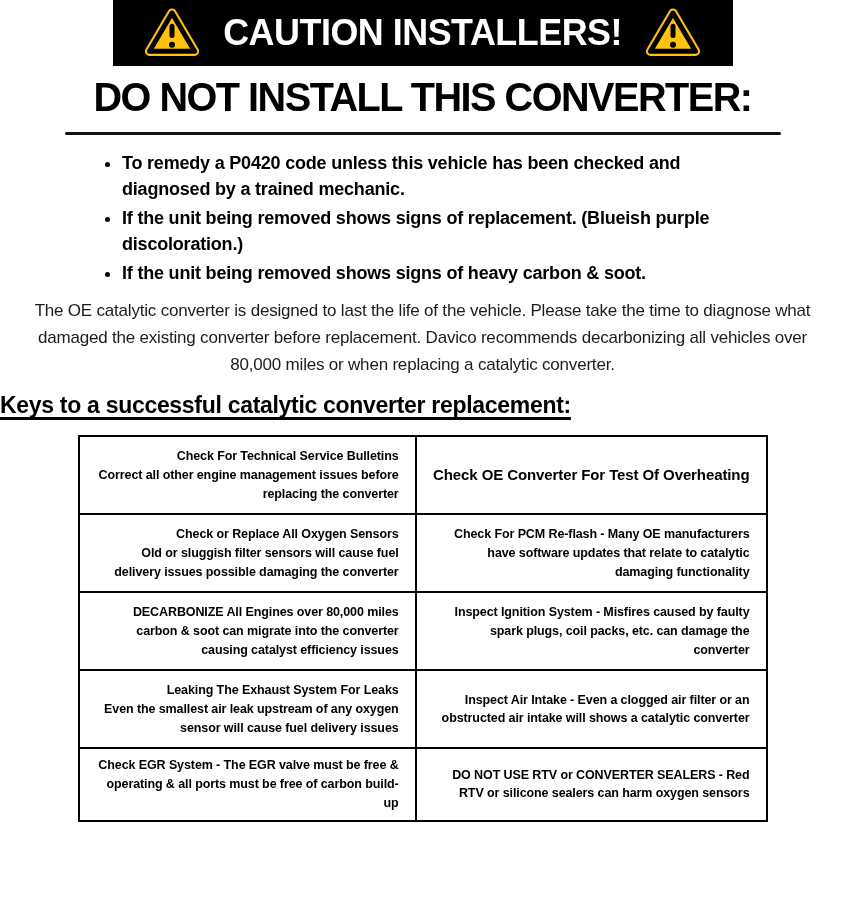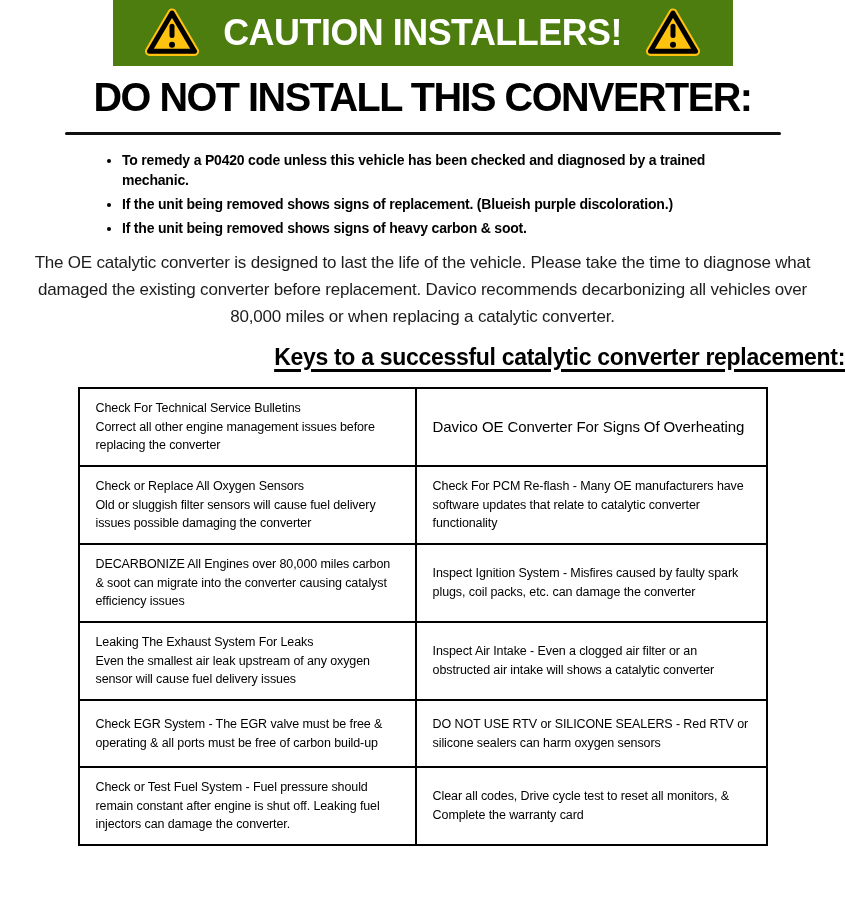--- a/index.html
+++ b/index.html
@@ -6,21 +6,21 @@
   html, body {
     margin: 0; padding: 0;
     width: 845px; height: 919px;
     background: #ffffff;
     font-family: "Liberation Sans", sans-serif;
     color: #000;
   }
   .banner {
     width: 620px; height: 66px;
     margin: 0 auto;
-    background: #4d7c0f;
+    background: #000000;
     display: flex; align-items: center; justify-content: center;
     gap: 18px;
   }
   .banner-text {
     color: #ffffff;
     font-size: 37px;
     font-weight: bold;
     letter-spacing: -0.5px;
     white-space: nowrap;
     transform: scaleX(0.97);
@@ -40,56 +40,56 @@
     margin: 12px auto 0 auto;
     background: #111;
     border-radius: 2px;
   }
   ul.warnings {
     width: 640px;
     margin: 16px 0 0 100px;
     padding-left: 22px;
   }
   ul.warnings li {
-    font-size: 14px;
+    font-size: 18px;
     font-weight: bold;
     line-height: 1.42;
     margin-bottom: 4px;
     letter-spacing: -0.2px;
   }
   .para {
     width: 822px;
     margin: 10px auto 12px auto;
     text-align: center;
     font-size: 17px;
     line-height: 1.6;
     color: #1c1c1c;
     letter-spacing: -0.2px;
   }
   .keys-heading {
     margin: 14px 0 0 0;
-    text-align: right;
+    text-align: left;
     font-size: 23px;
     font-weight: bold;
     letter-spacing: -0.3px;
     text-decoration: underline;
     text-decoration-thickness: 2.5px;
     text-underline-offset: 4px;
   }
   table.keys {
     width: 690px;
     margin: 16px auto 0 auto;
     border-collapse: collapse;
     table-layout: fixed;
   }
   table.keys td {
     border: 2.5px solid #000;
-    text-align: left;
+    text-align: right;
     vertical-align: middle;
-    font-weight: normal;
+    font-weight: bold;
     font-size: 12.5px;
     line-height: 1.5;
     padding: 7px 16px;
     white-space: pre-line;
     letter-spacing: -0.1px;
   }
   table.keys col.left  { width: 49%; }
   table.keys col.right { width: 51%; }
   table.keys tr        { height: 78px; }
   table.keys tr:nth-child(5) { height: 67px; }
@@ -130,38 +130,34 @@
 
 <table class="keys">
   <colgroup>
       <col class="left">
       <col class="right">
     </colgroup>
   <tbody>
     <tr>
       <td>Check For Technical Service Bulletins
 Correct all other engine management issues before replacing the converter</td>
-      <td>Davico OE Converter For Signs Of Overheating</td>
+      <td>Check OE Converter For Test Of Overheating</td>
     </tr>
     <tr>
       <td>Check or Replace All Oxygen Sensors
 Old or sluggish filter sensors will cause fuel delivery issues possible damaging the converter</td>
-      <td>Check For PCM Re-flash - Many OE manufacturers have software updates that relate to catalytic converter functionality</td>
+      <td>Check For PCM Re-flash - Many OE manufacturers have software updates that relate to catalytic damaging functionality</td>
     </tr>
     <tr>
       <td>DECARBONIZE All Engines over 80,000 miles carbon &amp; soot can migrate into the converter causing catalyst efficiency issues</td>
       <td>Inspect Ignition System - Misfires caused by faulty spark plugs, coil packs, etc. can damage the converter</td>
     </tr>
     <tr>
       <td>Leaking The Exhaust System For Leaks
 Even the smallest air leak upstream of any oxygen sensor will cause fuel delivery issues</td>
       <td>Inspect Air Intake - Even a clogged air filter or an obstructed air intake will shows a catalytic converter</td>
     </tr>
     <tr>
       <td>Check EGR System - The EGR valve must be free &amp; operating &amp; all ports must be free of carbon build-up</td>
-      <td>DO NOT USE RTV or SILICONE SEALERS - Red RTV or silicone sealers can harm oxygen sensors</td>
-    </tr>
-    <tr>
-      <td>Check or Test Fuel System - Fuel pressure should remain constant after engine is shut off.  Leaking fuel injectors can damage the converter.</td>
-      <td>Clear all codes,  Drive cycle test to reset all monitors, &amp; Complete the warranty card</td>
+      <td>DO NOT USE RTV or CONVERTER SEALERS - Red RTV or silicone sealers can harm oxygen sensors</td>
     </tr>
   </tbody>
 </table>
 
 </body></html>

